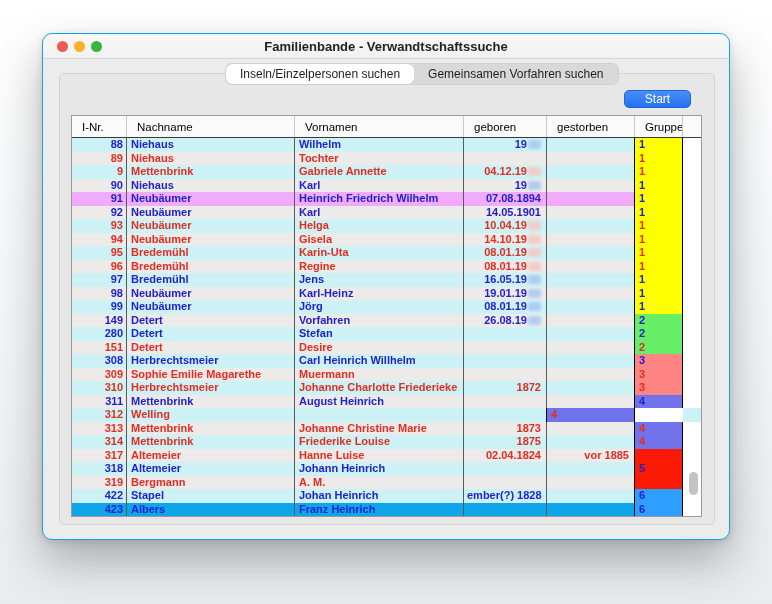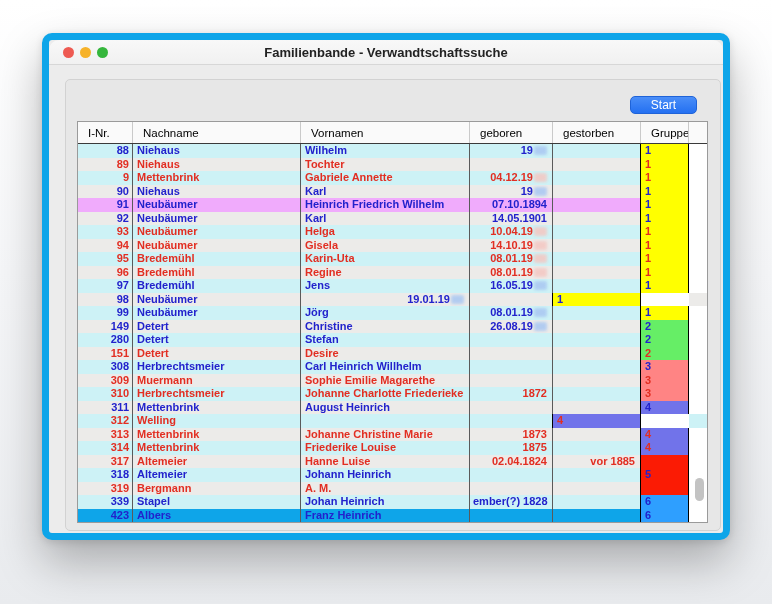--- a/index.html
+++ b/index.html
@@ -3,21 +3,21 @@
 <meta charset="utf-8">
 <style>
   html,body{margin:0;padding:0;}
   body{
     width:772px;height:604px;position:relative;overflow:hidden;
     font-family:"Liberation Sans",sans-serif;
     background:linear-gradient(180deg,#ffffff 0%,#f5f6f8 45%,#e9ebee 100%);
   }
   .window{
     position:absolute;left:42px;top:33px;width:688px;height:507px;
-    background:#ececec;border:7px solid #0ea5e9;border-radius:10px;
+    background:#ececec;border:1px solid #0ea5e9;border-radius:10px;
     box-shadow:0 22px 46px rgba(0,0,0,.28),0 2px 8px rgba(0,0,0,.12);
     box-sizing:border-box;
   }
   .titlebar{
     position:absolute;left:0;top:0;width:100%;height:24px;
     background:linear-gradient(#f8f8f8,#f1f1f1);
     border-bottom:1px solid #d7d7d7;border-radius:10px 10px 0 0;
     display:flex;align-items:center;justify-content:center;
   }
   .title{font-size:13px;font-weight:bold;color:#222;}
@@ -81,20 +81,24 @@
     <div class="lights">
       <div class="light" style="background: rgb(238, 90, 82);"></div>
       <div class="light" style="background: rgb(246, 178, 41);"></div>
       <div class="light" style="background: rgb(53, 182, 60);"></div>
     </div>
     <div class="title">Familienbande - Verwandtschaftssuche</div>
   </div>
 
   <div class="panel"></div>
 
+  <div class="tabs">
+    <div class="tab active">Inseln/Einzelpersonen suchen</div>
+    <div class="tab">Gemeinsamen Vorfahren suchen</div>
+  </div>
 
   <div class="start-btn">Start</div>
 
   <div class="table">
     <div class="hrow">
       <div class="hcell">I-Nr.</div>
       <div class="hcell">Nachname</div>
       <div class="hcell">Vornamen</div>
       <div class="hcell">geboren</div>
       <div class="hcell">gestorben</div>
@@ -135,21 +139,21 @@
     <div class="c left">Karl</div>
     <div class="c geb">19<span class="censor" style="background: rgb(169, 199, 242);"></span></div>
     <div class="c gest"></div>
     <div class="c gruppe" style="background: rgb(255, 255, 0);">1</div>
     <div class="c gutter"></div>
   </div>
         <div class="row" style="background: #f0abfc; color: rgb(34, 34, 204);">
     <div class="c num">91</div>
     <div class="c left">Neubäumer</div>
     <div class="c left">Heinrich Friedrich Wilhelm</div>
-    <div class="c geb">07.10.1894</div>
+    <div class="c geb">07.08.1894</div>
     <div class="c gest"></div>
     <div class="c gruppe" style="background: rgb(255, 255, 0);">1</div>
     <div class="c gutter"></div>
   </div>
         <div class="row" style="background: rgb(236, 235, 233); color: rgb(34, 34, 204);">
     <div class="c num">92</div>
     <div class="c left">Neubäumer</div>
     <div class="c left">Karl</div>
     <div class="c geb">14.05.1901</div>
     <div class="c gest"></div>
@@ -197,38 +201,39 @@
     <div class="c left">Bredemühl</div>
     <div class="c left">Jens</div>
     <div class="c geb">16.05.19<span class="censor" style="background: rgb(169, 199, 242);"></span></div>
     <div class="c gest"></div>
     <div class="c gruppe" style="background: rgb(255, 255, 0);">1</div>
     <div class="c gutter"></div>
   </div>
         <div class="row" style="background: rgb(236, 235, 233); color: rgb(34, 34, 204);">
     <div class="c num">98</div>
     <div class="c left">Neubäumer</div>
+    <div class="c left">Karl-Heinz</div>
     <div class="c geb">19.01.19<span class="censor" style="background: rgb(169, 199, 242);"></span></div>
     <div class="c gest"></div>
     <div class="c gruppe" style="background: rgb(255, 255, 0);">1</div>
     <div class="c gutter"></div>
   </div>
         <div class="row" style="background: rgb(205, 242, 246); color: rgb(34, 34, 204);">
     <div class="c num">99</div>
     <div class="c left">Neubäumer</div>
     <div class="c left">Jörg</div>
     <div class="c geb">08.01.19<span class="censor" style="background: rgb(169, 199, 242);"></span></div>
     <div class="c gest"></div>
     <div class="c gruppe" style="background: rgb(255, 255, 0);">1</div>
     <div class="c gutter"></div>
   </div>
         <div class="row" style="background: rgb(236, 235, 233); color: rgb(34, 34, 204);">
     <div class="c num">149</div>
     <div class="c left">Detert</div>
-    <div class="c left">Christine</div>
+    <div class="c left">Vorfahren</div>
     <div class="c geb">26.08.19<span class="censor" style="background: rgb(169, 199, 242);"></span></div>
     <div class="c gest"></div>
     <div class="c gruppe" style="background: rgb(102, 238, 102);">2</div>
     <div class="c gutter"></div>
   </div>
         <div class="row" style="background: rgb(205, 242, 246); color: rgb(34, 34, 204);">
     <div class="c num">280</div>
     <div class="c left">Detert</div>
     <div class="c left">Stefan</div>
     <div class="c geb"></div>
@@ -249,22 +254,22 @@
     <div class="c num">308</div>
     <div class="c left">Herbrechtsmeier</div>
     <div class="c left">Carl Heinrich Willhelm</div>
     <div class="c geb"></div>
     <div class="c gest"></div>
     <div class="c gruppe" style="background: rgb(255, 132, 132);">3</div>
     <div class="c gutter"></div>
   </div>
         <div class="row" style="background: rgb(236, 235, 233); color: rgb(226, 46, 34);">
     <div class="c num">309</div>
+    <div class="c left">Sophie Emilie Magarethe</div>
     <div class="c left">Muermann</div>
-    <div class="c left">Sophie Emilie Magarethe</div>
     <div class="c geb"></div>
     <div class="c gest"></div>
     <div class="c gruppe" style="background: rgb(255, 132, 132);">3</div>
     <div class="c gutter"></div>
   </div>
         <div class="row" style="background: rgb(205, 242, 246); color: rgb(226, 46, 34);">
     <div class="c num">310</div>
     <div class="c left">Herbrechtsmeier</div>
     <div class="c left">Johanne Charlotte Friederieke</div>
     <div class="c geb">1872</div>
@@ -328,21 +333,21 @@
         <div class="row" style="background: rgb(236, 235, 233); color: rgb(226, 46, 34);">
     <div class="c num">319</div>
     <div class="c left">Bergmann</div>
     <div class="c left">A. M.</div>
     <div class="c geb"></div>
     <div class="c gest"></div>
     <div class="c gruppe" style="background: rgb(251, 27, 4);"></div>
     <div class="c gutter"></div>
   </div>
         <div class="row" style="background: rgb(205, 242, 246); color: rgb(34, 34, 204);">
-    <div class="c num">339</div>
+    <div class="c num">422</div>
     <div class="c left">Stapel</div>
     <div class="c left">Johan Heinrich</div>
     <div class="c geb">ember(?) 1828</div>
     <div class="c gest"></div>
     <div class="c gruppe" style="background: rgb(46, 159, 255);">6</div>
     <div class="c gutter"></div>
   </div>
         <div class="row" style="background: #0ea5e9; color: rgb(34, 34, 204);">
     <div class="c num">423</div>
     <div class="c left">Albers</div>

